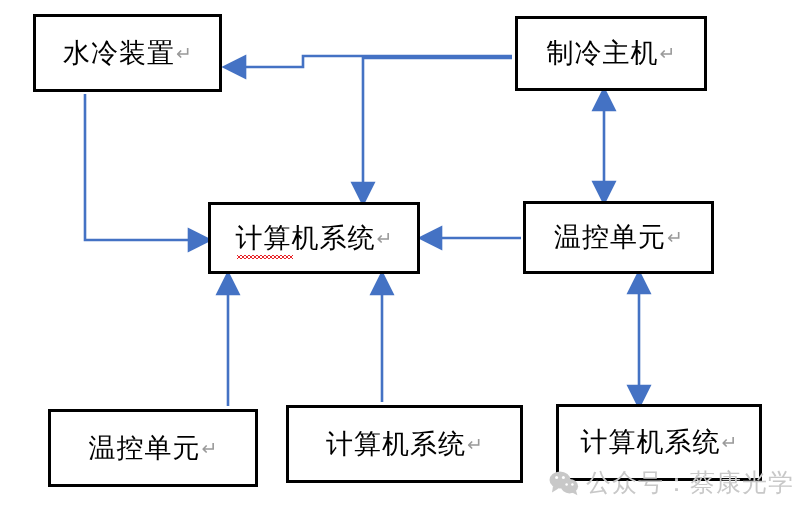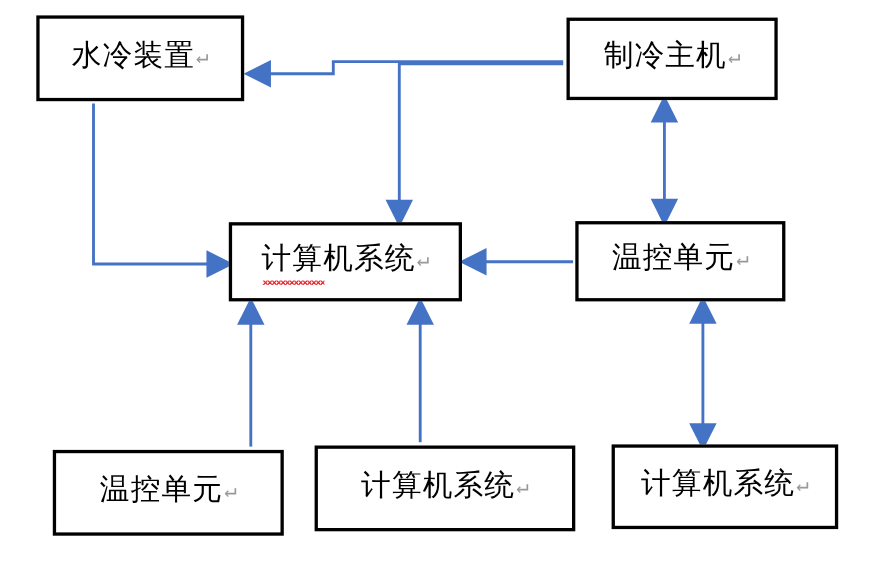--- a/index.html
+++ b/index.html
@@ -22,21 +22,21 @@
     position: absolute;
     box-sizing: border-box;
     border: 3px solid #000000;
     background: #ffffff;
     display: flex;
     align-items: center;
     justify-content: center;
     z-index: 3;
   }
   .node-label {
-    font-family: Liberation Mono, monospace;
+    font-family: Liberation Serif, serif;
     font-size: 27px;
     line-height: 1;
     color: #000000;
     white-space: nowrap;
     letter-spacing: 1px;
     position: relative;
   }
   .pilcrow {
     color: #9a9a9a;
     font-size: 19px;
@@ -156,14 +156,27 @@
   </div>
 
   <div class="node" style="left:286px; top:405px; width:237px; height:78px;">
     <span class="node-label"><span>计算机系统</span><span class="pilcrow">↵</span></span>
   </div>
 
   <div class="node" style="left:556px; top:404px; width:206px; height:77px;">
     <span class="node-label"><span>计算机系统</span><span class="pilcrow">↵</span></span>
   </div>
 
+  <div class="watermark" style="left:549px; top:466px;">
+    <svg class="wechat-icon" viewBox="0 0 30 26" xmlns="http://www.w3.org/2000/svg">
+      <ellipse cx="11" cy="10" rx="10.5" ry="8.6" fill="#c8c8c8"></ellipse>
+      <polygon points="4,16 3,22.5 9.5,18.5" fill="#c8c8c8"></polygon>
+      <circle cx="7.6" cy="7.6" r="1.5" fill="#ffffff"></circle>
+      <circle cx="14.4" cy="7.6" r="1.5" fill="#ffffff"></circle>
+      <ellipse cx="20.5" cy="16.2" rx="8.6" ry="7.2" fill="#c8c8c8"></ellipse>
+      <polygon points="27,20.5 28.4,25.2 22.6,22.2" fill="#c8c8c8"></polygon>
+      <circle cx="17.6" cy="14.4" r="1.25" fill="#ffffff"></circle>
+      <circle cx="23.4" cy="14.4" r="1.25" fill="#ffffff"></circle>
+    </svg>
+    <span class="watermark-text">公众号：蔡康光学</span>
+  </div>
 
 </div>
 
 </body></html>

